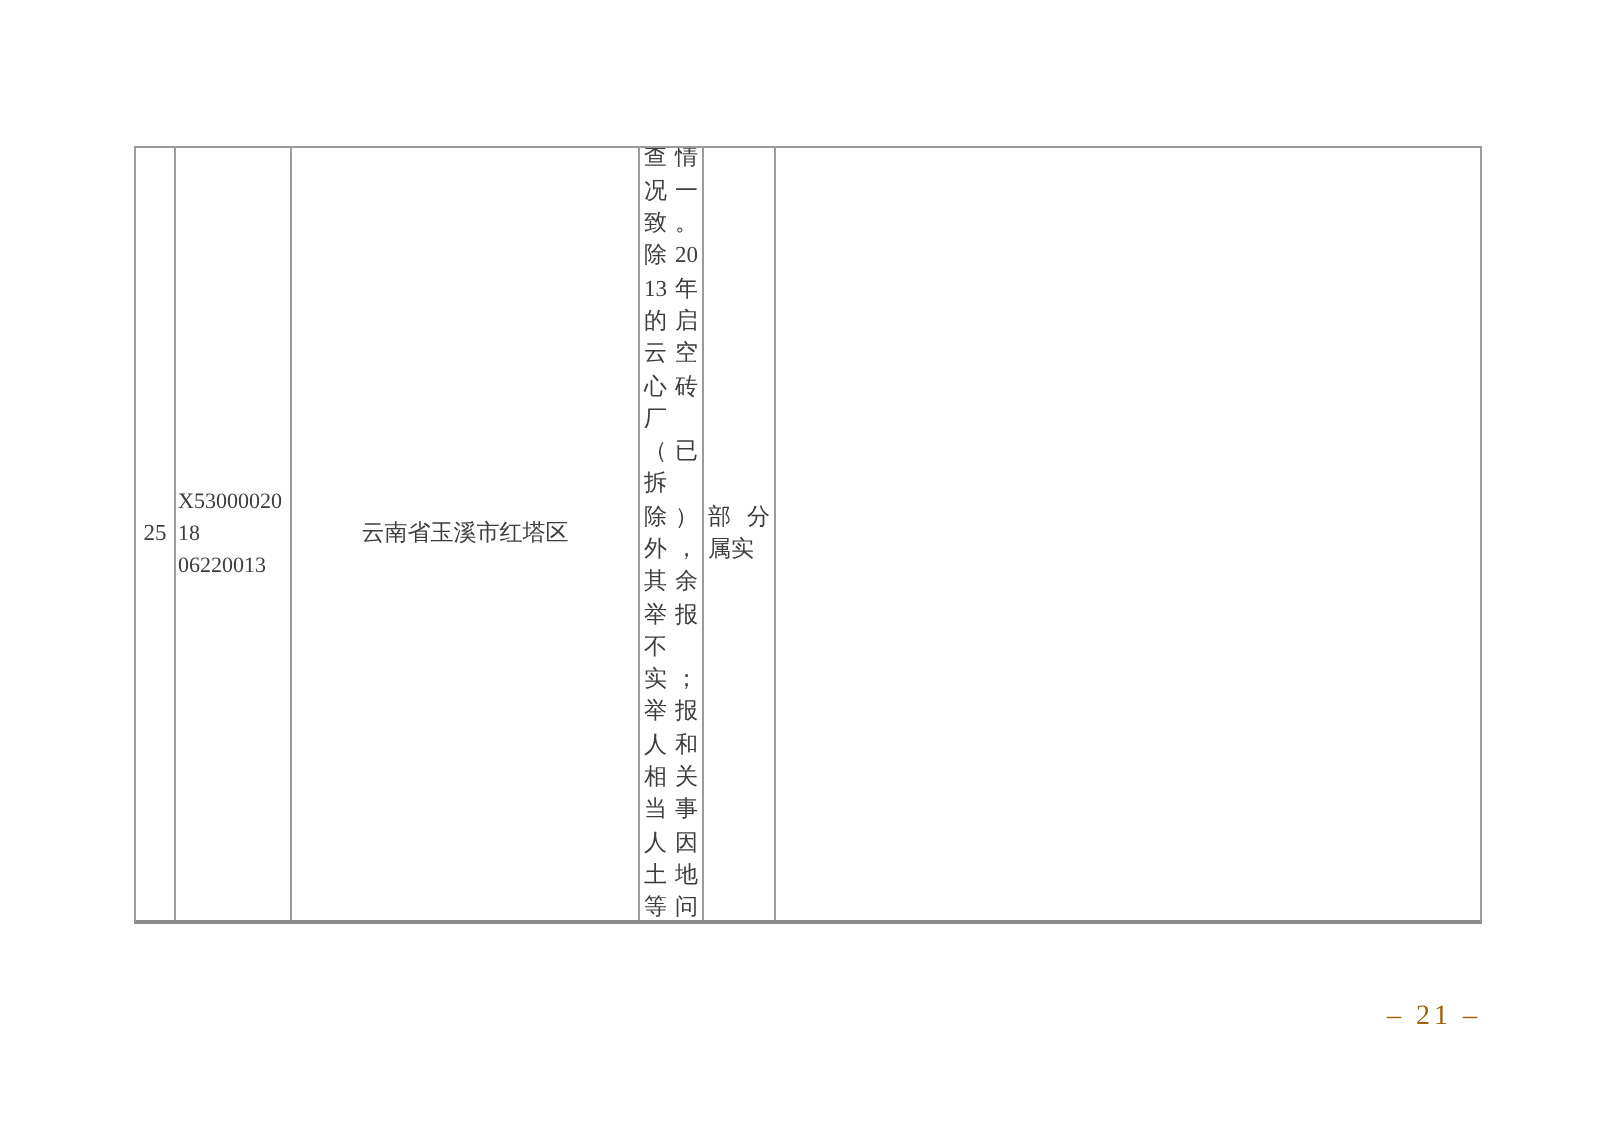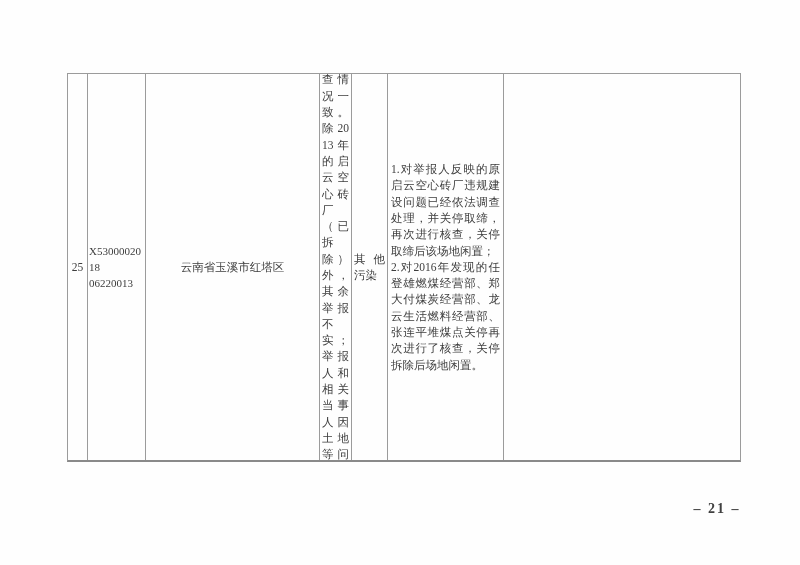--- a/index.html
+++ b/index.html
@@ -61,24 +61,23 @@
     font-size: 11px;
     letter-spacing: 0px;
   }
   .page-number {
     position: absolute;
     left: 662px;
     top: 501px;
     width: 110px;
     text-align: center;
     font-size: 14px;
-    color: #404040;
+    color: #a16207;
     letter-spacing: 2px;
     white-space: nowrap;
-    font-weight: bold;
   }
 </style>
 </head>
 <body>
 
 <div class="page">
 
   <div class="case-table">
 
     <div class="cell">
@@ -94,27 +93,23 @@
     <div class="cell pad-sm">
       <div class="txt center-txt">云南省玉溪市红塔区</div>
     </div>
 
 
     <div class="cell pad-sm">
       <div class="txt">2016年中央环保督察组进驻期间，当事人多次反应其玫瑰花基地被红塔区启云空心砖厂、杨彦明矿粉厂、两家焦炭厂污染，红塔区开展了调查核实处理，并对相关信息进行公示，此次经调查核查与2016年调查情况一致。除2013年的启云空心砖厂（已拆除）外，其余举报不实；举报人和相关当事人因土地等问题多次发生纠纷并多次上诉至法院，法院已经进行充分调查，并终审判决；当事人反映的花卉遭人毁坏公安机关已经作出调查处理决定；对于环保部门、检察院和派出所所谓渎职行为，经调查核实不属实。</div>
     </div>
 
     <div class="cell pad-sm">
-      <div class="txt">其他污染</div>
+      <div class="txt">部分属实</div>
     </div>
 
-    <div class="cell pad">
-      <div class="txt">1.对举报人反映的原启云空心砖厂违规建设问题已经依法调查处理，并关停取缔，再次进行核查，关停取缔后该场地闲置；
-2.对2016年发现的任登雄燃煤经营部、郑大付煤炭经营部、龙云生活燃料经营部、张连平堆煤点关停再次进行了核查，关停拆除后场地闲置。</div>
-    </div>
 
     <div class="cell"></div>
 
   </div>
 
   <div class="page-number">– 21 –</div>
 
 </div>
 
 </body></html>

